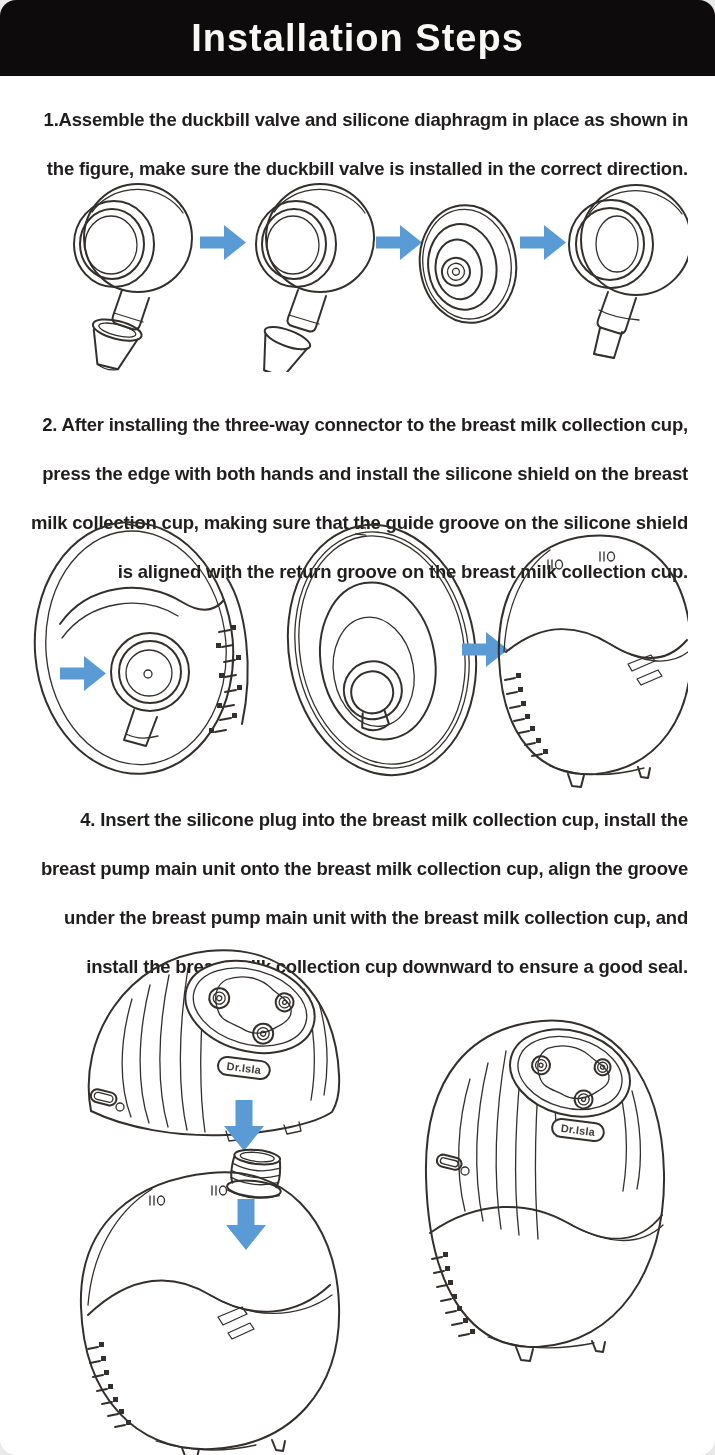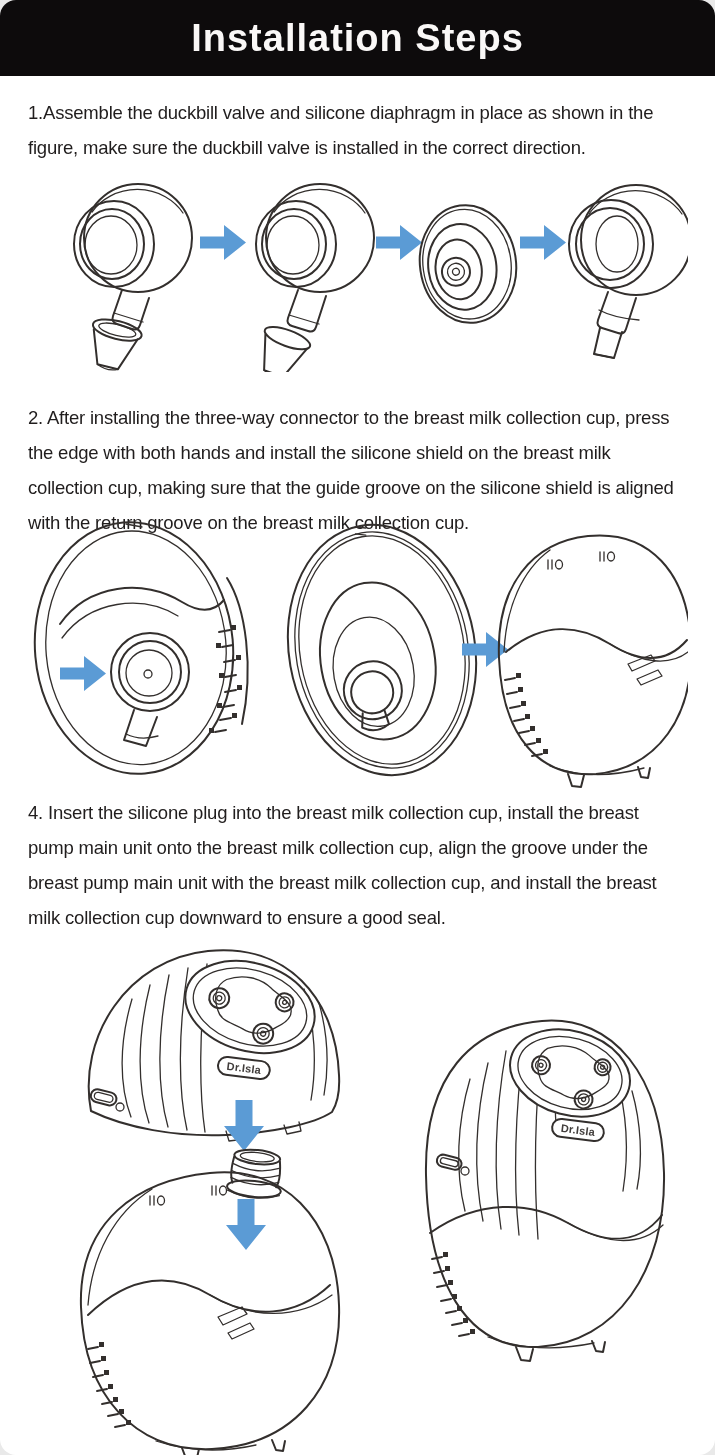--- a/index.html
+++ b/index.html
@@ -7,21 +7,21 @@
     --text-color:#201d1d; --line-color:#332f2d; --arrow-color:#5b9bd5;
   }
   html,body{margin:0;padding:0;background:#e9e9e9;}
   .page{position:relative;width:715px;height:1455px;background:var(--page-bg);
         font-family:"Liberation Sans",sans-serif;overflow:hidden;margin:0 auto;border-radius:16px;}
   .banner{position:absolute;top:0;left:0;width:715px;height:76px;background:var(--header-bg);
           display:flex;align-items:center;justify-content:center;}
   .banner h1{margin:0;color:var(--header-fg);font-size:38px;font-weight:bold;letter-spacing:1px;
              font-family:"Liberation Sans",sans-serif;}
   .step{position:absolute;left:28px;width:660px;margin:0;color:var(--text-color);
-        font-size:18.5px;line-height:35px;font-weight:400;letter-spacing:-0.2px;text-align:left;}
+        font-size:18.5px;line-height:49px;font-weight:700;letter-spacing:-0.2px;text-align:right;}
   #step1{top:95px}
   #step2{top:400px}
   #step3{top:795px}
   .fig{position:absolute;margin:0;padding:0;}
   #fig1{left:28px;top:172px;width:660px;height:200px}
   #fig2{left:28px;top:518px;width:660px;height:270px}
   #fig3{left:28px;top:943px;width:660px;height:512px}
   .fig svg{display:block;width:100%;height:100%}
   .ln{fill:none;stroke:var(--line-color);stroke-width:2;stroke-linecap:round;stroke-linejoin:round}
   .thin{stroke-width:1.3}

